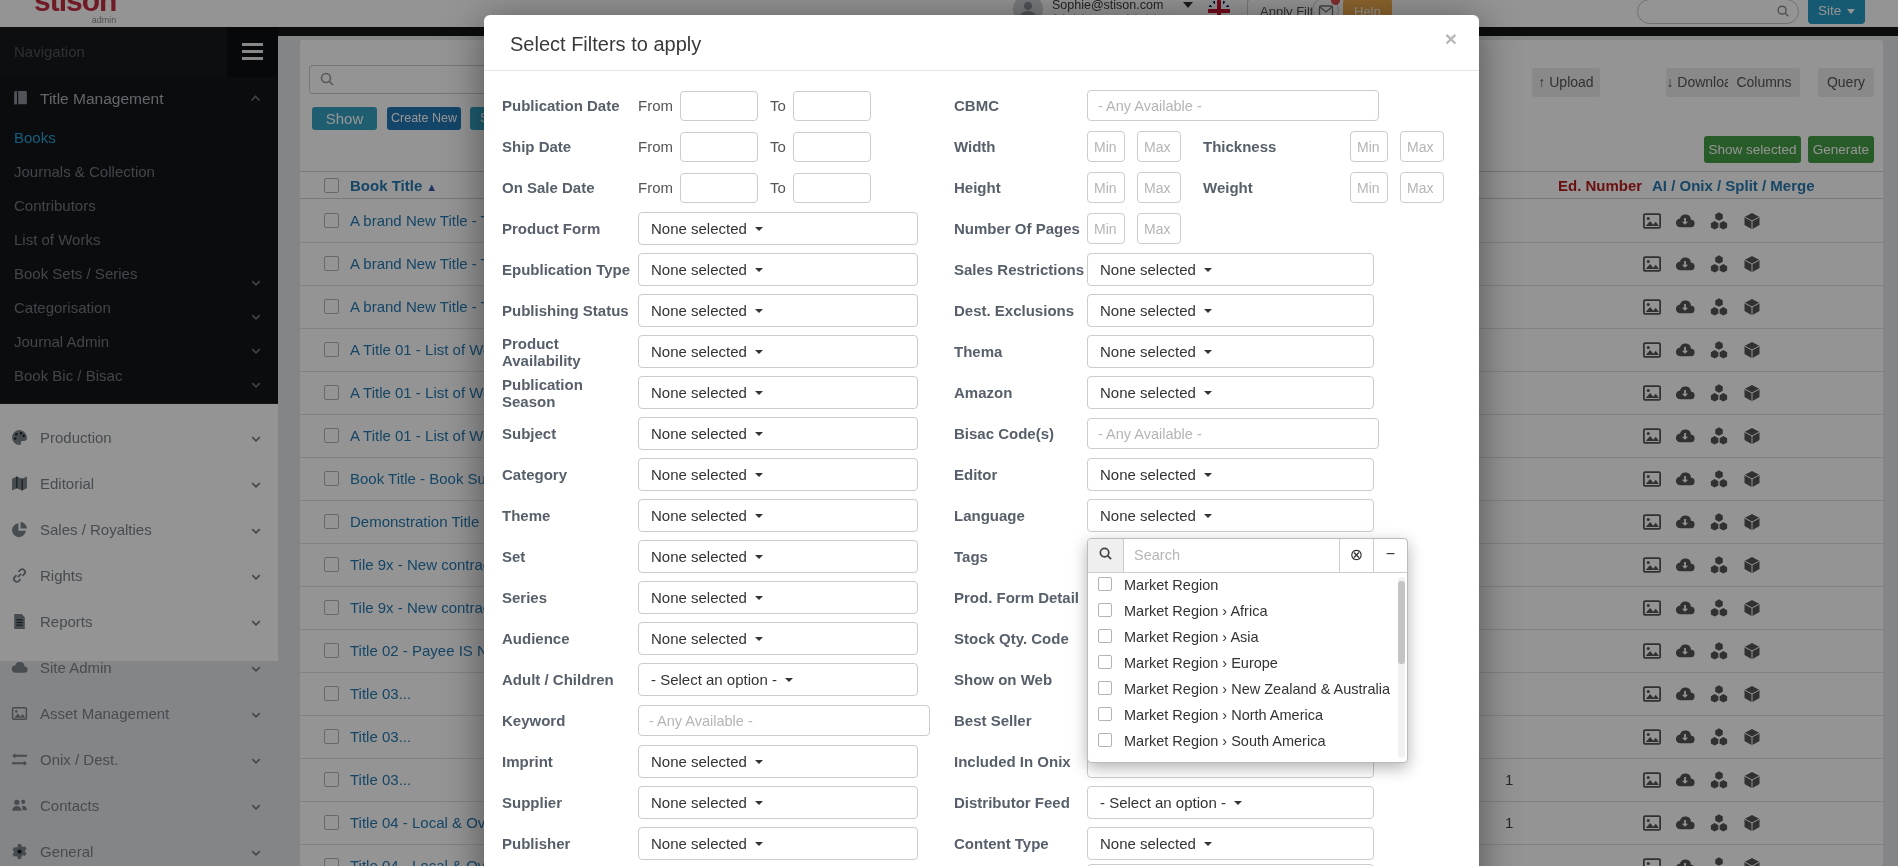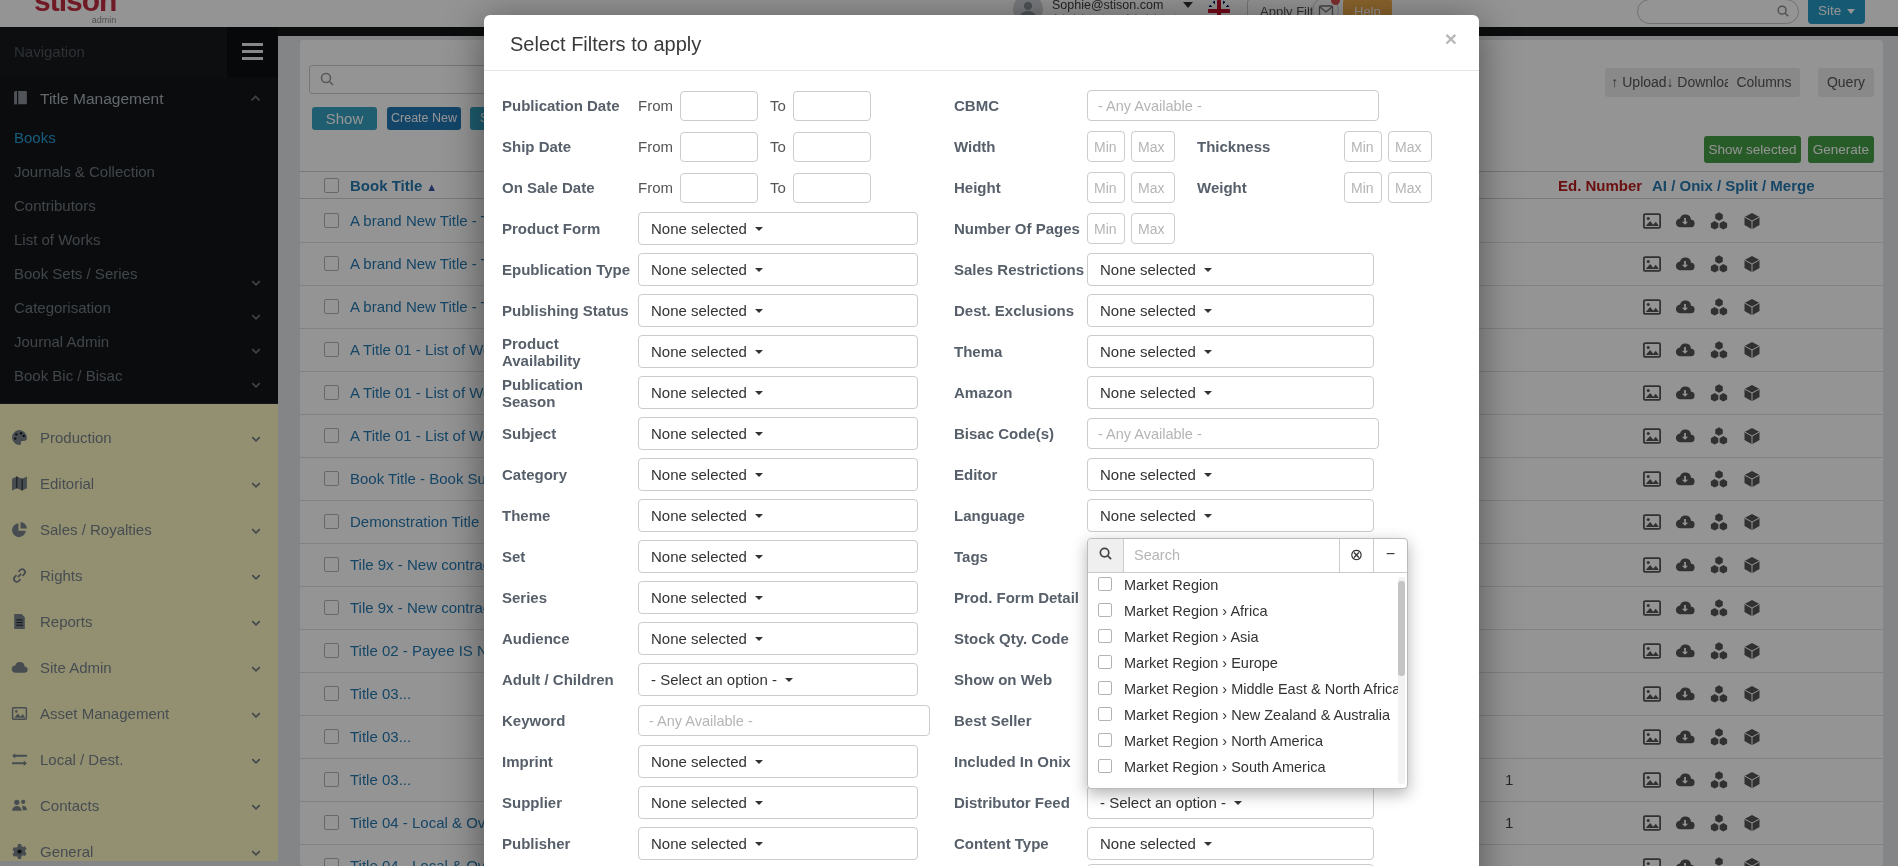--- a/index.html
+++ b/index.html
@@ -34,21 +34,21 @@
   .hsearch { position:absolute; left:1637px; top:-1px; width:162px; height:25px; border:1px solid #c2c2c2; border-radius:13px; background:#fff; }
   .hsearch input { position:absolute; left:12px; top:1px; width:120px; height:21px; border:0; outline:none; font-size:12px; }
   .hsearch .mag { position:absolute; right:8px; top:4px; color:#888; }
   .btn-site { position:absolute; left:1808px; top:-3px; height:27px; padding:0 10px; background:#259bc5; border-radius:4px; color:#fff; font-size:13.5px; line-height:27px; }
   .btn-site .c { display:inline-block; margin-left:6px; border-top:5px solid #fff; border-left:4px solid transparent; border-right:4px solid transparent; vertical-align:middle; }
 
   
   .darkband { position:absolute; left:278px; top:27px; width:1620px; height:9px; background:#131516; z-index:2; }
 
   
-  .sidebar { position:absolute; left:0; top:27px; width:278px; height:834px; background:#fef9c3; z-index:2; }
+  .sidebar { position:absolute; left:0; top:27px; width:278px; height:634px; background:#ffffff; z-index:2; }
   .navrow { position:relative; height:50px; background:#17191c; }
   .navrow .ntitle { position:absolute; left:14px; top:16px; font-size:15px; color:#4e555b; }
   .hamb { position:absolute; right:0; top:0; width:51px; height:50px; background:#0c0e10; }
   .hamb .bars { position:absolute; left:15px; top:23px; width:21px; height:3px; background:#e8e8e8; box-shadow:0 -7px 0 #e8e8e8, 0 7px 0 #e8e8e8; }
   .group { background:#141619; padding-bottom:10px; }
   .gparent { position:relative; height:44px; }
   .gparent .gicon { position:absolute; left:12px; top:13px; color:#8a9299; }
   .gparent .glabel { position:absolute; left:40px; top:13px; font-size:15.5px; color:#aab2b9; }
   .chev { position:absolute; right:16px; color:#6f7880; }
   .gitems .gi { position:relative; height:34px; line-height:34px; padding-left:14px; font-size:15px; color:#6f7980; }
@@ -64,21 +64,21 @@
   
   .main { position:absolute; left:278px; top:36px; width:1620px; height:830px; background:#e4e5e7; z-index:1; }
   .sheet { position:absolute; left:22px; top:4px; width:1583px; height:826px; background:#fff; border-radius:3px; }
   .psearch { position:absolute; left:9px; top:25px; width:560px; height:29px; border:1px solid #ccc; border-radius:3px; background:#fff; }
   .psearch .mag { position:absolute; left:9px; top:5px; color:#999; }
   .psearch input { position:absolute; left:32px; top:2px; width:510px; height:23px; border:0; outline:none; font-size:14px; }
   .tb { position:absolute; height:29px; border-radius:3px; font-size:14px; line-height:29px; text-align:center; color:#555; background:#ececec; }
   .tb.teal { background:#35a3c2; color:#fff; }
   .tb.blue { background:#2077b4; color:#fff; }
   .tb.green { background:#449d44; color:#fff; font-size:13.5px; height:27px; line-height:27px; }
-  .b-upload { left:1305px; top:28px; width:68px; }
+  .b-upload { left:1232px; top:28px; width:68px; }
   .b-download { left:1328px; top:28px; width:74px;margin-left:38px; }
   .b-columns { left:1428px; top:28px; width:72px; }
   .b-query { left:1518px; top:28px; width:56px; }
   .b-showicons { left:12px; top:67px; width:65px; height:23px; line-height:23px; font-size:15px; }
   .b-createnew { left:87px; top:67px; width:74px; height:23px; line-height:23px; font-size:12.5px; }
   .b-third { left:170px; top:67px; width:60px; height:23px; line-height:23px; font-size:12.5px; overflow:hidden; text-align:left; padding-left:10px; }
   .b-showsel { left:1404px; top:96px; width:97px; }
   .b-genai { left:1508px; top:96px; width:66px; }
 
   .thead { position:absolute; left:0; top:131px; width:1583px; height:28px; border-top:1px solid #cfcfcf; border-bottom:1px solid #cfcfcf; }
@@ -108,21 +108,21 @@
   .col-r .flabel { width:133px; }
   .dd { display:flex; align-items:center; width:280px; height:33px; border:1px solid #ccc; border-radius:4px; background:#fff; padding:0 12px; font-size:15px; color:#333; }
   .col-r .dd { width:287px; }
   .caret { margin-left:8px; border-top:4px solid #333; border-left:4px solid transparent; border-right:4px solid transparent; }
   .fromto { font-size:15px; color:#555; margin-right:7px; }
   .fromto.to { margin-left:12px; }
   .dinput { width:78px; height:30px; border:1px solid #ccc; border-radius:4px; outline:none; padding:0 6px; font-size:14px; }
   .anyinput { width:292px; height:31px; border:1px solid #ccc; border-radius:4px; outline:none; padding:0 10px; font-size:14.5px; color:#333; }
   .anyinput::placeholder, .dinput::placeholder { color:#b5b5b5; }
   .minput, .maxput { height:31px; border:1px solid #ccc; border-radius:4px; outline:none; padding:0 6px; font-size:14px; }
-  .minput { width:38px; margin-right:6px; }
+  .minput { width:38px; margin-right:12px; }
   .maxput { width:44px; }
   .minput::placeholder, .maxput::placeholder { color:#b5b5b5; }
   .midlabel { width:86px; margin:0 14px 0 22px; }
   .tagswrap { position:relative; width:287px; height:34px; }
   .tagspanel { position:absolute; left:0; top:-2px; width:321px; background:#fff; border:1px solid #bbb; border-radius:4px; z-index:8; box-shadow:0 5px 16px rgba(0,0,0,.3); }
   .tsearch { display:flex; align-items:stretch; height:34px; border-bottom:1px solid #ccc; }
   .tsearch .ticon { width:36px; background:#efefef; border-right:1px solid #ccc; border-radius:4px 0 0 0; color:#444; text-align:center; padding-top:7px; }
   .tsearch input { flex:1; border:0; outline:none; padding:12px 10px; font-size:14.5px; min-width:0; }
   .tsearch input::placeholder { color:#b5b5b5; }
   .tsearch .tbtn { width:34px; border-left:1px solid #ccc; text-align:center; font-size:16px; color:#333; padding-top:6px; }
@@ -296,21 +296,21 @@
         <span class="slabel">Asset Management</span>
         <span class="chev"><svg width="12" height="12" viewBox="0 0 16 16" fill="none" stroke="currentColor" stroke-width="2">
               <path d="M3 5.5 8 10.5l5-5"></path>
             </svg></span>
       </div>
       <div class="sec">
         <span class="sicon"><svg width="17" height="17" viewBox="0 0 16 16" fill="currentColor">
               <path d="M4 2 1 4.5 4 7V5.5h11v-2H4z"></path>
               <path d="M12 9l3 2.5L12 14v-1.5H1v-2h11z"></path>
             </svg></span>
-        <span class="slabel">Local / Dest.</span>
+        <span class="slabel">Onix / Dest.</span>
         <span class="chev"><svg width="12" height="12" viewBox="0 0 16 16" fill="none" stroke="currentColor" stroke-width="2">
               <path d="M3 5.5 8 10.5l5-5"></path>
             </svg></span>
       </div>
       <div class="sec">
         <span class="sicon"><svg width="17" height="17" viewBox="0 0 16 16" fill="currentColor">
               <circle cx="5.5" cy="5" r="2.5"></circle>
               <path d="M1 13a4.5 4.5 0 0 1 9 0z"></path>
               <circle cx="11.5" cy="4.5" r="2"></circle>
               <path d="M10.5 8.2a4 4 0 0 1 4.5 4.3h-4z"></path>
@@ -1002,24 +1002,20 @@
                   <span class="cb"></span>
                   <span class="tlab">Market Region › Africa</span>
                 </div>
                   <div class="topt">
                   <span class="cb"></span>
                   <span class="tlab">Market Region › Asia</span>
                 </div>
                   <div class="topt">
                   <span class="cb"></span>
                   <span class="tlab">Market Region › Europe</span>
-                </div>
-                  <div class="topt">
-                  <span class="cb"></span>
-                  <span class="tlab">Market Region › Middle East &amp; North Africa</span>
                 </div>
                   <div class="topt">
                   <span class="cb"></span>
                   <span class="tlab">Market Region › New Zealand &amp; Australia</span>
                 </div>
                   <div class="topt">
                   <span class="cb"></span>
                   <span class="tlab">Market Region › North America</span>
                 </div>
                   <div class="topt">

